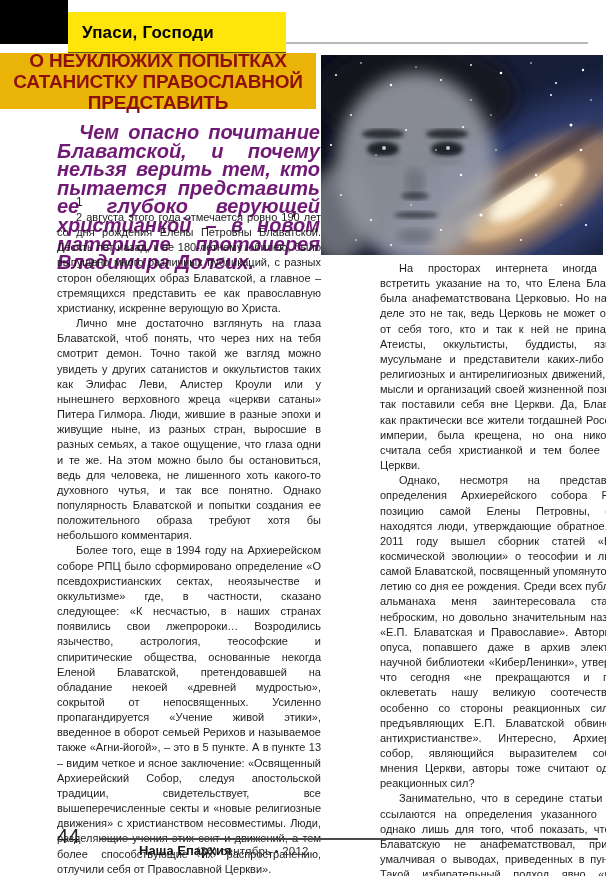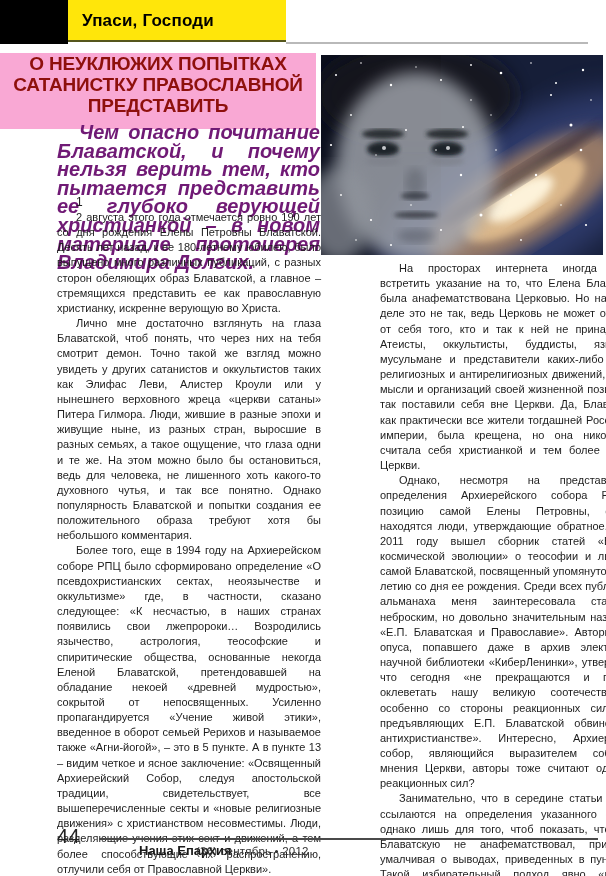--- a/index.html
+++ b/index.html
@@ -5,30 +5,30 @@
   * { margin:0; padding:0; box-sizing:border-box; }
   html,body { background:#e9e9e9; }
   .page {
     position:relative; width:606px; height:876px; background:#ffffff;
     font-family:"Liberation Sans", sans-serif; color:#1c1c1c; overflow:hidden;
     margin:0 auto;
   }
   
   .corner-block { position:absolute; left:0; top:0; width:68px; height:44px; background:#000; }
   .kicker-band {
-    position:absolute; left:68px; top:0; width:218px; height:42px;
+    position:absolute; left:68px; top:12px; width:218px; height:42px;
     background:#ffe60a; border-bottom:2px solid #55561c;
     font-size:17px; font-weight:bold; color:#000; line-height:42px; padding-left:14px;
     letter-spacing:.2px;
   }
   .kicker-rule { position:absolute; left:286px; top:42px; width:302px; height:2px; background:#b9b9b9; }
   
   .title-band {
-    position:absolute; left:0; top:53px; width:316px; height:76px; background:#f9a8d4;
-    display:flex; flex-direction:column; text-align:center;
+    position:absolute; left:0; top:53px; width:316px; height:56px; background:#eab308;
+    display:flex; flex-direction:column; justify-content:center; text-align:center;
   }
   .title-band div {
     font-size:19px; font-weight:bold; color:#8e100c; line-height:21px; letter-spacing:-0.2px;
   }
   
   .photo {
     position:absolute; left:321px; top:55px; width:282px; height:200px; overflow:hidden;
     background:linear-gradient(135deg,#0a0d1a 0%, #121a30 55%, #2a3355 100%);
   }
   .photo svg { display:block; }

